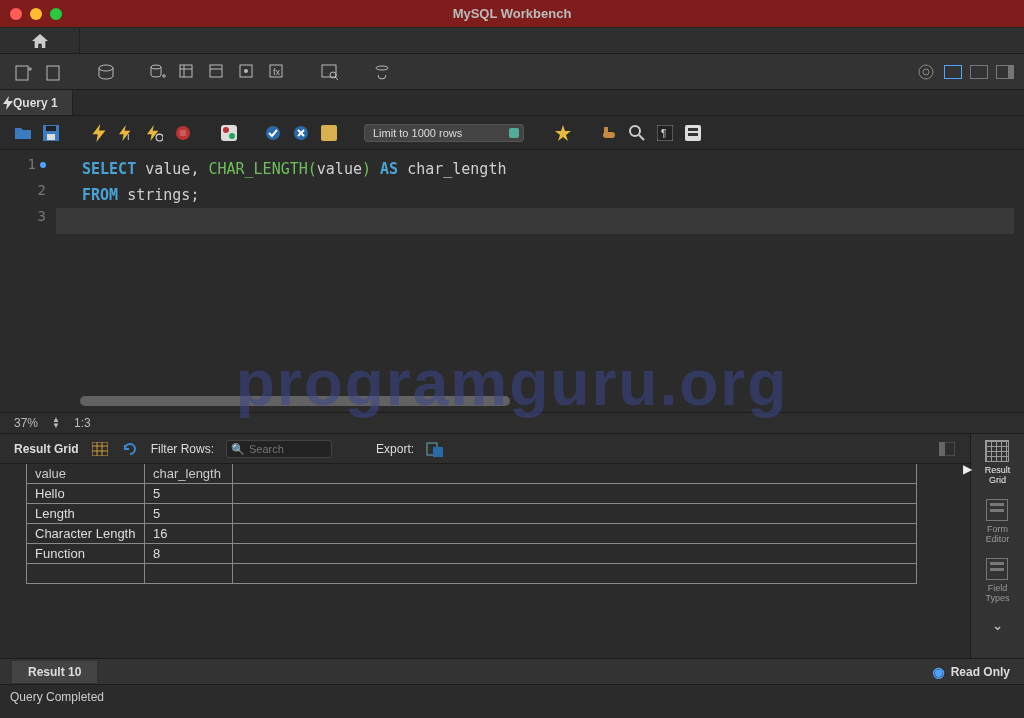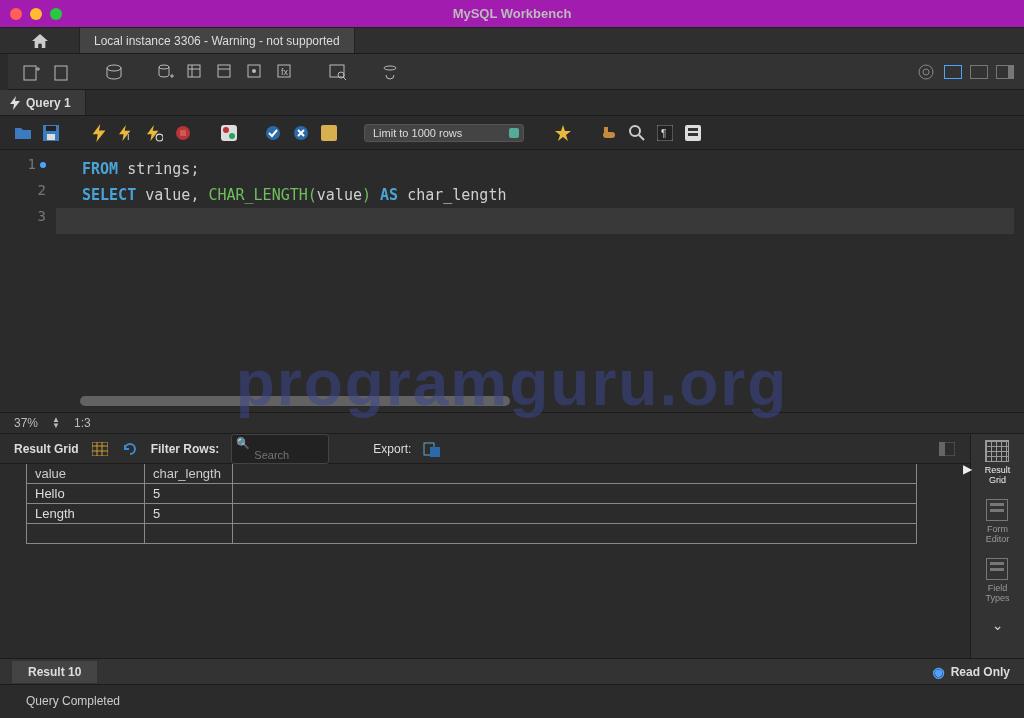--- a/index.html
+++ b/index.html
@@ -9,21 +9,21 @@
     color: #ccc;
     width: 1024px;
     height: 718px;
     overflow: hidden;
     position: relative;
     font-size: 13px;
   }
   
   .titlebar {
     height: 28px;
-    background: #a21caf;
+    background: #7f1d1d;
     display: flex;
     align-items: center;
     padding: 0 10px;
     position: relative;
     border-bottom: 1px solid #222;
   }
   .traffic-lights { display: flex; gap: 8px; }
   .traffic-lights span {
     width: 12px; height: 12px; border-radius: 50%; display: inline-block;
   }
@@ -44,39 +44,38 @@
   }
   .conntab {
     padding: 0 14px; background: #444; display: flex; align-items: center;
     font-size: 12px; color: #ddd; border-right: 1px solid #222;
   }
   
   .maintoolbar {
     height: 36px; background: #333; display: flex; align-items: center;
     gap: 10px; padding: 0 14px; border-bottom: 1px solid #1c1c1c;
     position: relative;
-    margin-left: 8px;
   }
   .tbicon {
     width: 20px; height: 20px; display: flex; align-items: center; justify-content: center;
     cursor: pointer; fill: #bbb;
   }
   .tbsep { width: 12px; }
   .rightcluster { position: absolute; right: 10px; display: flex; gap: 8px; align-items: center; }
   .panelbtn { width: 18px; height: 14px; border: 1px solid #777; display:inline-block;}
   .panelbtn.active { border-color:#4fa3ff; }
   .panelbtn .stripe { background:#777; width:5px; height:100%; }
   .panelbtn.active .stripe { background:#4fa3ff;}
   
   .querytabs {
     height: 26px; background: #2b2b2b; display: flex; border-bottom: 1px solid #1c1c1c;
   }
   .querytab {
-    background: #3a3a3a; padding: 0 14px 0 10px; display: flex; align-items: center;
-    gap: 6px; font-size: 12px; font-weight: 600; color: #ddd;
+    background: #3a3a3a; padding: 0 14px 0 3px; display: flex; align-items: center;
+    font-size: 12px; font-weight: 600; color: #ddd;
     border-right: 1px solid #222;
   }
   
   .editortb {
     height: 34px; background: #2a2a2a; display: flex; align-items: center;
     padding: 0 14px; gap: 10px; border-bottom: 1px solid #1c1c1c;
   }
   .edicon { width: 18px; height: 18px; display:flex; align-items:center; justify-content:center; cursor:pointer;}
   .limitsel {
     background: #444; color: #ddd; font-size: 11px; padding: 2px 20px 2px 8px;
@@ -131,21 +130,21 @@
   
   .resultwrap { display:flex; height: 224px;}
   .resultmain { flex:1; display:flex; flex-direction:column; background:#2b2b2b;}
   .resulttb {
     height: 30px; background: #2d2d2d; display:flex; align-items:center;
     padding: 0 14px; gap: 12px; font-size: 12px; font-weight:600; color:#ddd;
     border-bottom:1px solid #1c1c1c;
   }
   .resulttb input {
     background:#222; border:1px solid #444; color:#aaa; font-size:11px;
-    padding: 14px 6px 2px 22px; width: 98px; border-radius:3px;
+    padding: 2px 6px 2px 22px; width: 106px; border-radius:3px;
   }
   .searchwrap { position:relative;}
   .searchwrap .mag { position:absolute; left:5px; top:3px; font-size:11px; color:#888;}
   
   .rtable { flex:1; overflow:auto; padding: 0 10px 0 26px; }
   table { border-collapse: collapse; font-size: 13px; color:#ddd; }
   th, td { border: 1px solid #888; padding: 2px 8px; text-align:left; height:18px;}
   th { font-weight:400; color:#ccc; border-top:none;}
   td.nullcell { background:#2b2b2b;}
   .col-value { width: 118px; }
@@ -171,45 +170,42 @@
   .formicon::after{content:"";position:absolute;left:3px;top:9px;right:3px;height:3px;background:#777;}
   
   .resultfoot {
     height: 26px; background:#333; display:flex; align-items:center;
     border-top:1px solid #1c1c1c; font-size:12px;
   }
   .rftab { background:#444; padding: 4px 16px; color:#ddd; font-weight:600; margin-left:12px;}
   .readonly { margin-left:auto; margin-right:14px; color:#ddd; font-weight:600; display:flex; gap:6px; align-items:center;}
   .rodot { color:#4fa3ff; font-size:14px;}
   .statusbar {
-    height: 24px; background:#2b2b2b; display:flex; align-items:flex-end;
-    padding: 0 26px; font-size:12px; color:#ccc; border-top:1px solid #1c1c1c;
+    height: 24px; background:#2b2b2b; display:flex; align-items:center;
+    padding: 0 10px; font-size:12px; color:#ccc; border-top:1px solid #1c1c1c;
   }
   svg { display:block;}
 </style>
 </head>
 <body>
 
 <div class="titlebar">
   <div class="traffic-lights">
     <span class="tl-red"></span>
     <span class="tl-yellow"></span>
     <span class="tl-green"></span>
   </div>
   <div class="title-text">MySQL Workbench</div>
 </div>
 
 <div class="tabstrip">
   <div class="hometab">
     <svg width="18" height="16" viewBox="0 0 20 18">
       <path d="M10 1 L19 9 H16 V17 H12 V12 H8 V17 H4 V9 H1 Z" fill="#ccc"></path>
     </svg>
-  </div>
-  <div class="conntab">
-    <span>Local instance 3306 - Warning - not supported</span>
   </div>
 </div>
 
 <div class="maintoolbar">
   <span class="tbicon">
       <svg width="18" height="18">
         <rect x="1" y="3" width="12" height="14" fill="none" stroke="#bbb"></rect>
         <line x1="13" y1="6" x2="17" y2="6" stroke="#bbb"></line>
         <line x1="15" y1="4" x2="15" y2="8" stroke="#bbb"></line>
       </svg>
@@ -404,29 +400,29 @@
 
 <div class="editor">
   <div class="curline"></div>
   <div class="gutter">
     <div class="ln">1<span class="dot"></span></div>
     <div class="ln">2</div>
     <div class="ln">3</div>
   </div>
   <div class="codearea">
     <div>
-      <span class="kw">FROM</span>
-      <span> </span><span class="id">strings</span><span class="op">;</span>
-    </div>
-    <div>
       <span class="kw">SELECT</span>
       <span> </span><span class="id">value</span><span class="op">,</span>
       <span> </span><span class="fn">CHAR_LENGTH</span><span class="fn">(</span><span class="id">value</span><span class="fn">)</span>
       <span> </span><span class="kw">AS</span>
       <span> </span><span class="id">char_length</span>
+    </div>
+    <div>
+      <span class="kw">FROM</span>
+      <span> </span><span class="id">strings</span><span class="op">;</span>
     </div>
   </div>
   <div class="hscroll"></div>
 </div>
 
 <div class="watermark">programguru.org</div>
 
 <div class="zoombar">
   <span>37%</span>
   <span class="zoomarrows">
@@ -448,21 +444,21 @@
             <line x1="5" y1="0" x2="5" y2="14" stroke="#cc9a3a"></line>
             <line x1="10" y1="0" x2="10" y2="14" stroke="#cc9a3a"></line>
           </svg>
         </span>
       <span class="edicon">
           <svg width="16" height="16">
             <path d="M3 8 A5 5 0 1 1 8 13" fill="none" stroke="#3b8bd4" stroke-width="2"></path>
             <path d="M3 4 L3 8 L7 8" fill="none" stroke="#3b8bd4" stroke-width="2"></path>
           </svg>
         </span>
-      <span style="font-weight:700">Filter Rows:</span>
+      <span style="font-weight:400">Filter Rows:</span>
       <span class="searchwrap">
         <span class="mag">🔍</span>
         <input placeholder="Search" style="">
       </span>
       <span style="width:20px"></span>
       <span style="font-weight:400">Export:</span>
       <span class="edicon">
           <svg width="18" height="16">
             <rect x="1" y="2" width="10" height="12" fill="none" stroke="#6ab"></rect>
             <rect x="7" y="6" width="10" height="10" fill="#2a6aa8"></rect>
@@ -489,20 +485,30 @@
               <td class="col-value">Hello</td>
               <td class="col-len">5</td>
               <td class="col-pad nullcell"></td>
             </tr>
             <tr>
               <td class="col-value">Length</td>
               <td class="col-len">5</td>
               <td class="col-pad nullcell"></td>
             </tr>
             <tr>
+              <td class="col-value">Character Length</td>
+              <td class="col-len">16</td>
+              <td class="col-pad nullcell"></td>
+            </tr>
+            <tr>
+              <td class="col-value">Function</td>
+              <td class="col-len">8</td>
+              <td class="col-pad nullcell"></td>
+            </tr>
+            <tr>
               <td class="col-value">&nbsp;</td>
               <td class="col-len"></td>
               <td class="col-pad nullcell"></td>
             </tr>
           </tbody>
       </table>
     </div>
   </div>
   <div class="sidepanel">
     <span class="sidecaret">▶</span>

